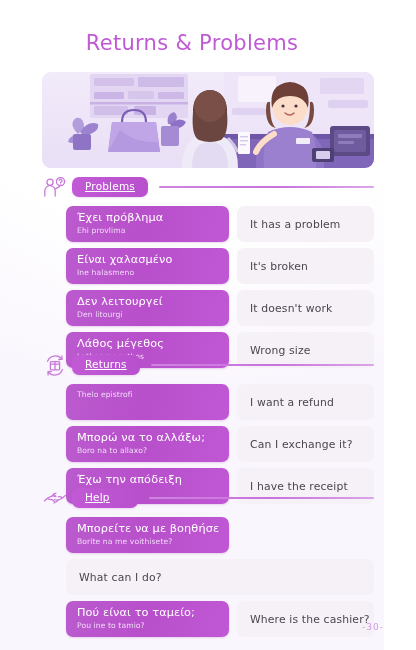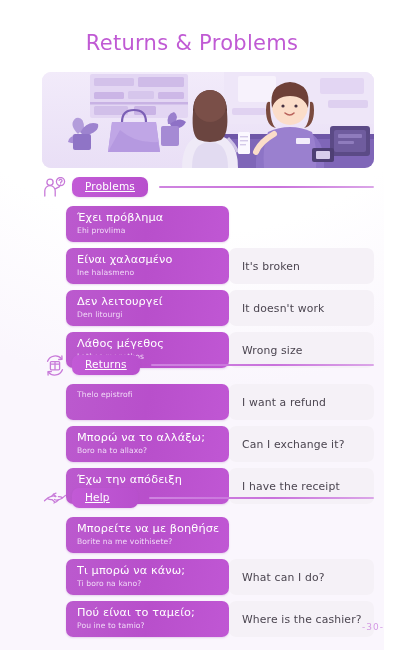--- a/index.html
+++ b/index.html
@@ -90,20 +90,21 @@
     height: 2px;
     margin-left: 11px;
     border-radius: 2px;
     background: linear-gradient(90deg, #cf84e0 0%, #c972dc 55%, #dba6e8 100%);
   }
 
   
   .rows { display: block; }
   .row {
     display: flex;
+    gap: 8px;
     margin-bottom: 6px;
     height: 36px;
     padding-left: 24px;
   }
   .cell-gr {
     width: 163px;
     flex: 0 0 163px;
     box-sizing: border-box;
     border-radius: 7px;
     background: linear-gradient(100deg, #bb5ace 0%, #b84fcb 50%, #c057d4 100%);
@@ -248,20 +249,21 @@
       </span>
       <span class="sec-badge">Problems</span>
       <span class="sec-rule"></span>
     </div>
     <div class="rows">
       <div class="row">
         <div class="cell-gr">
           <div class="gr-main">Έχει πρόβλημα</div>
           <div class="gr-translit">Ehi provlima</div>
         </div>
+        <div class="cell-en">It has a problem</div>
       </div>
       <div class="row">
         <div class="cell-gr">
           <div class="gr-main">Είναι χαλασμένο</div>
           <div class="gr-translit">Ine halasmeno</div>
         </div>
         <div class="cell-en">It's broken</div>
       </div>
       <div class="row">
         <div class="cell-gr">
@@ -336,24 +338,20 @@
       <span class="sec-rule"></span>
     </div>
     <div class="rows">
       <div class="row">
         <div class="cell-gr">
           <div class="gr-main">Μπορείτε να με βοηθήσετε;</div>
           <div class="gr-translit">Borite na me voithisete?</div>
         </div>
       </div>
       <div class="row">
-        <div class="cell-gr">
-          <div class="gr-main">Τι μπορώ να κάνω;</div>
-          <div class="gr-translit">Ti boro na kano?</div>
-        </div>
         <div class="cell-en">What can I do?</div>
       </div>
       <div class="row">
         <div class="cell-gr">
           <div class="gr-main">Πού είναι το ταμείο;</div>
           <div class="gr-translit">Pou ine to tamio?</div>
         </div>
         <div class="cell-en">Where is the cashier?</div>
       </div>
     </div>

